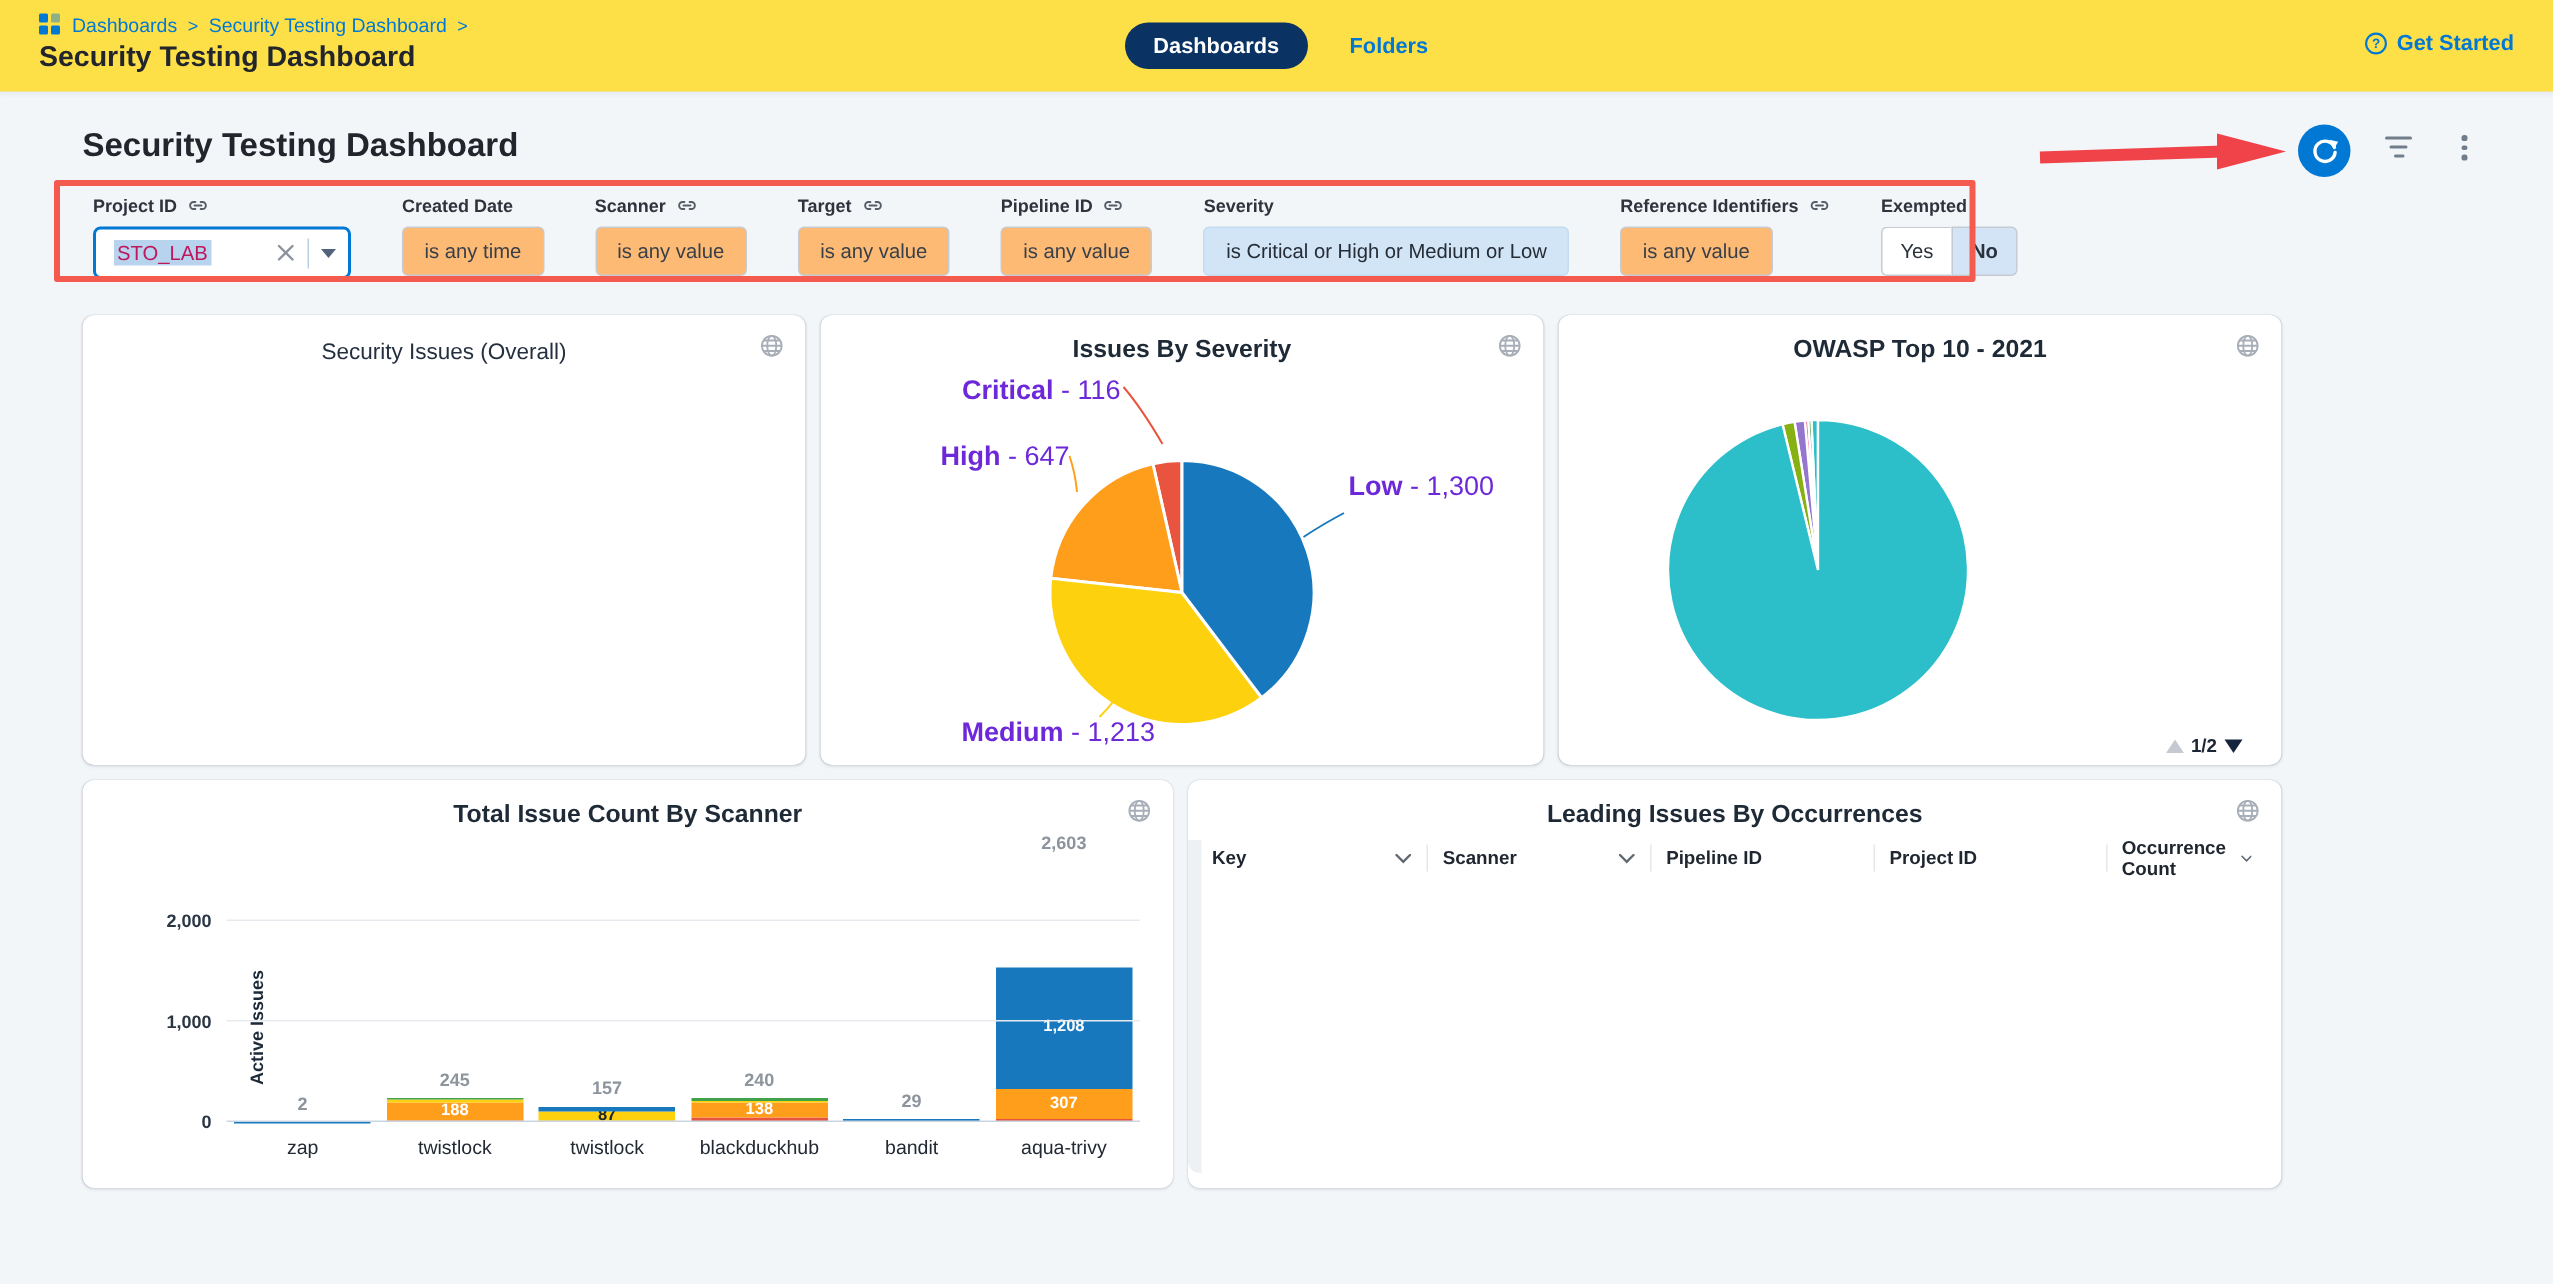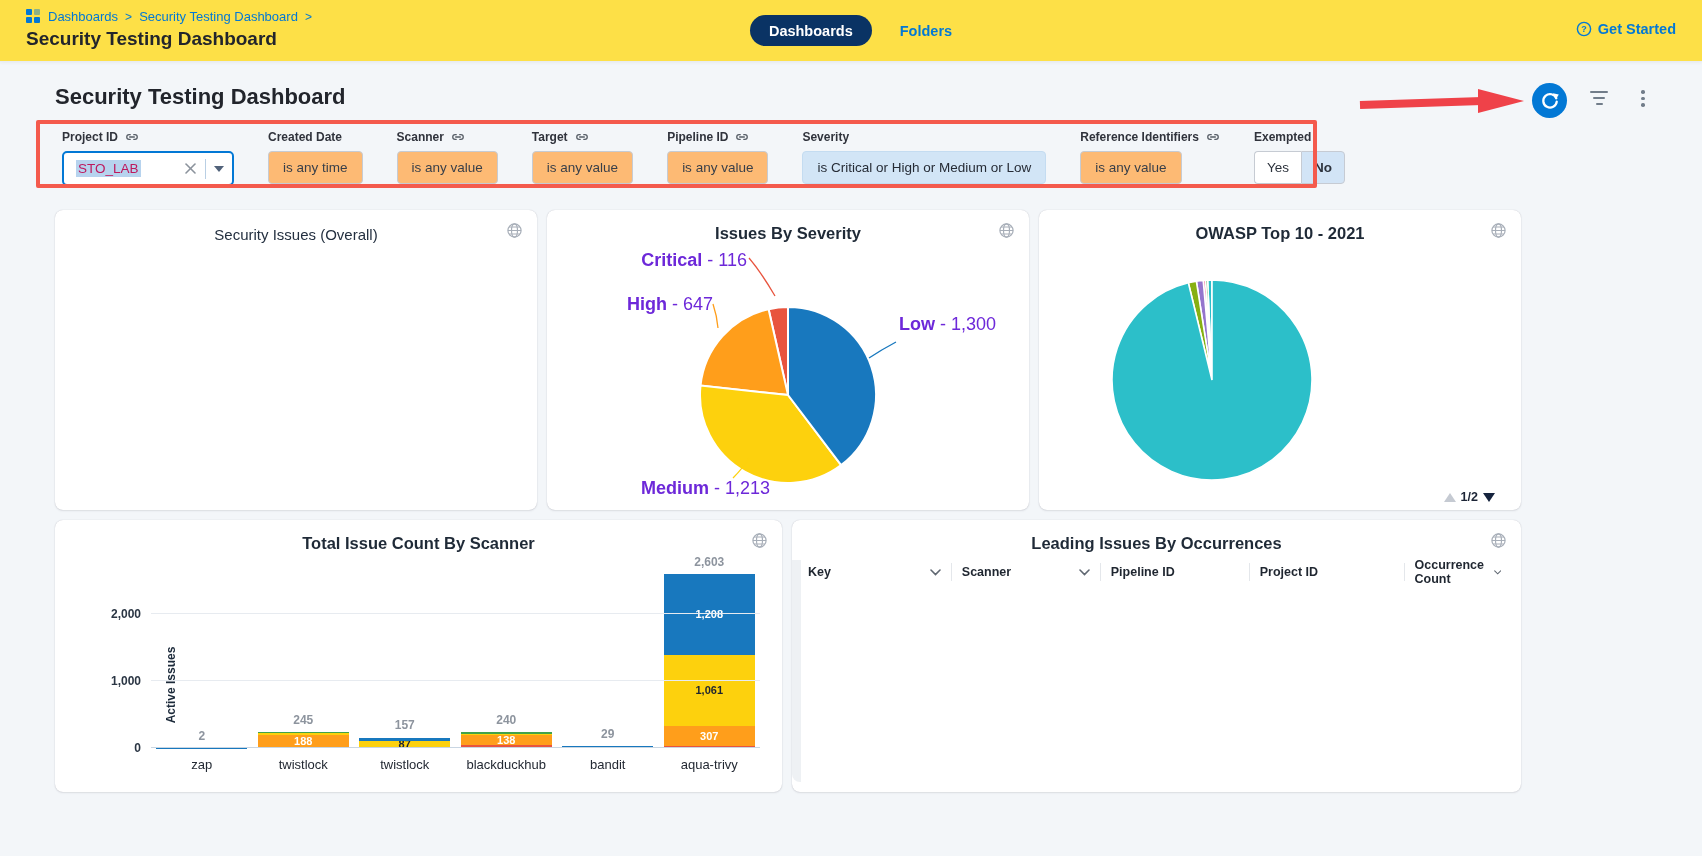--- a/index.html
+++ b/index.html
@@ -394,23 +394,20 @@
             </div>
             <div class="btotal" style="bottom: 6.943px;">29</div>
             <div class="bcat">bandit</div>
           </div>
           <div class="bslot">
             <div class="bstack">
               <div class="bseg" style="height: 1.809px; background: rgb(232, 84, 62);"></div>
               <div class="bseg" style="height: 20.569px; background: rgb(255, 158, 27);">
                 <span style="color: rgb(255, 255, 255);">307</span>
               </div>
-              <div class="bseg" style="height: 71.087px; background: rgb(253, 209, 13);">
-                <span style="color: rgb(29, 35, 48);">1,061</span>
-              </div>
               <div class="bseg" style="height: 80.936px; background: rgb(24, 120, 190);">
                 <span style="color: rgb(255, 255, 255);">1,208</span>
               </div>
             </div>
             <div class="btotal" style="bottom: 179.401px;">2,603</div>
             <div class="bcat">aqua-trivy</div>
           </div>
         </div>
     <div class="gline zero" style="bottom: 0px;"></div>
         <div class="ytick" style="bottom: -7px;">0</div>

